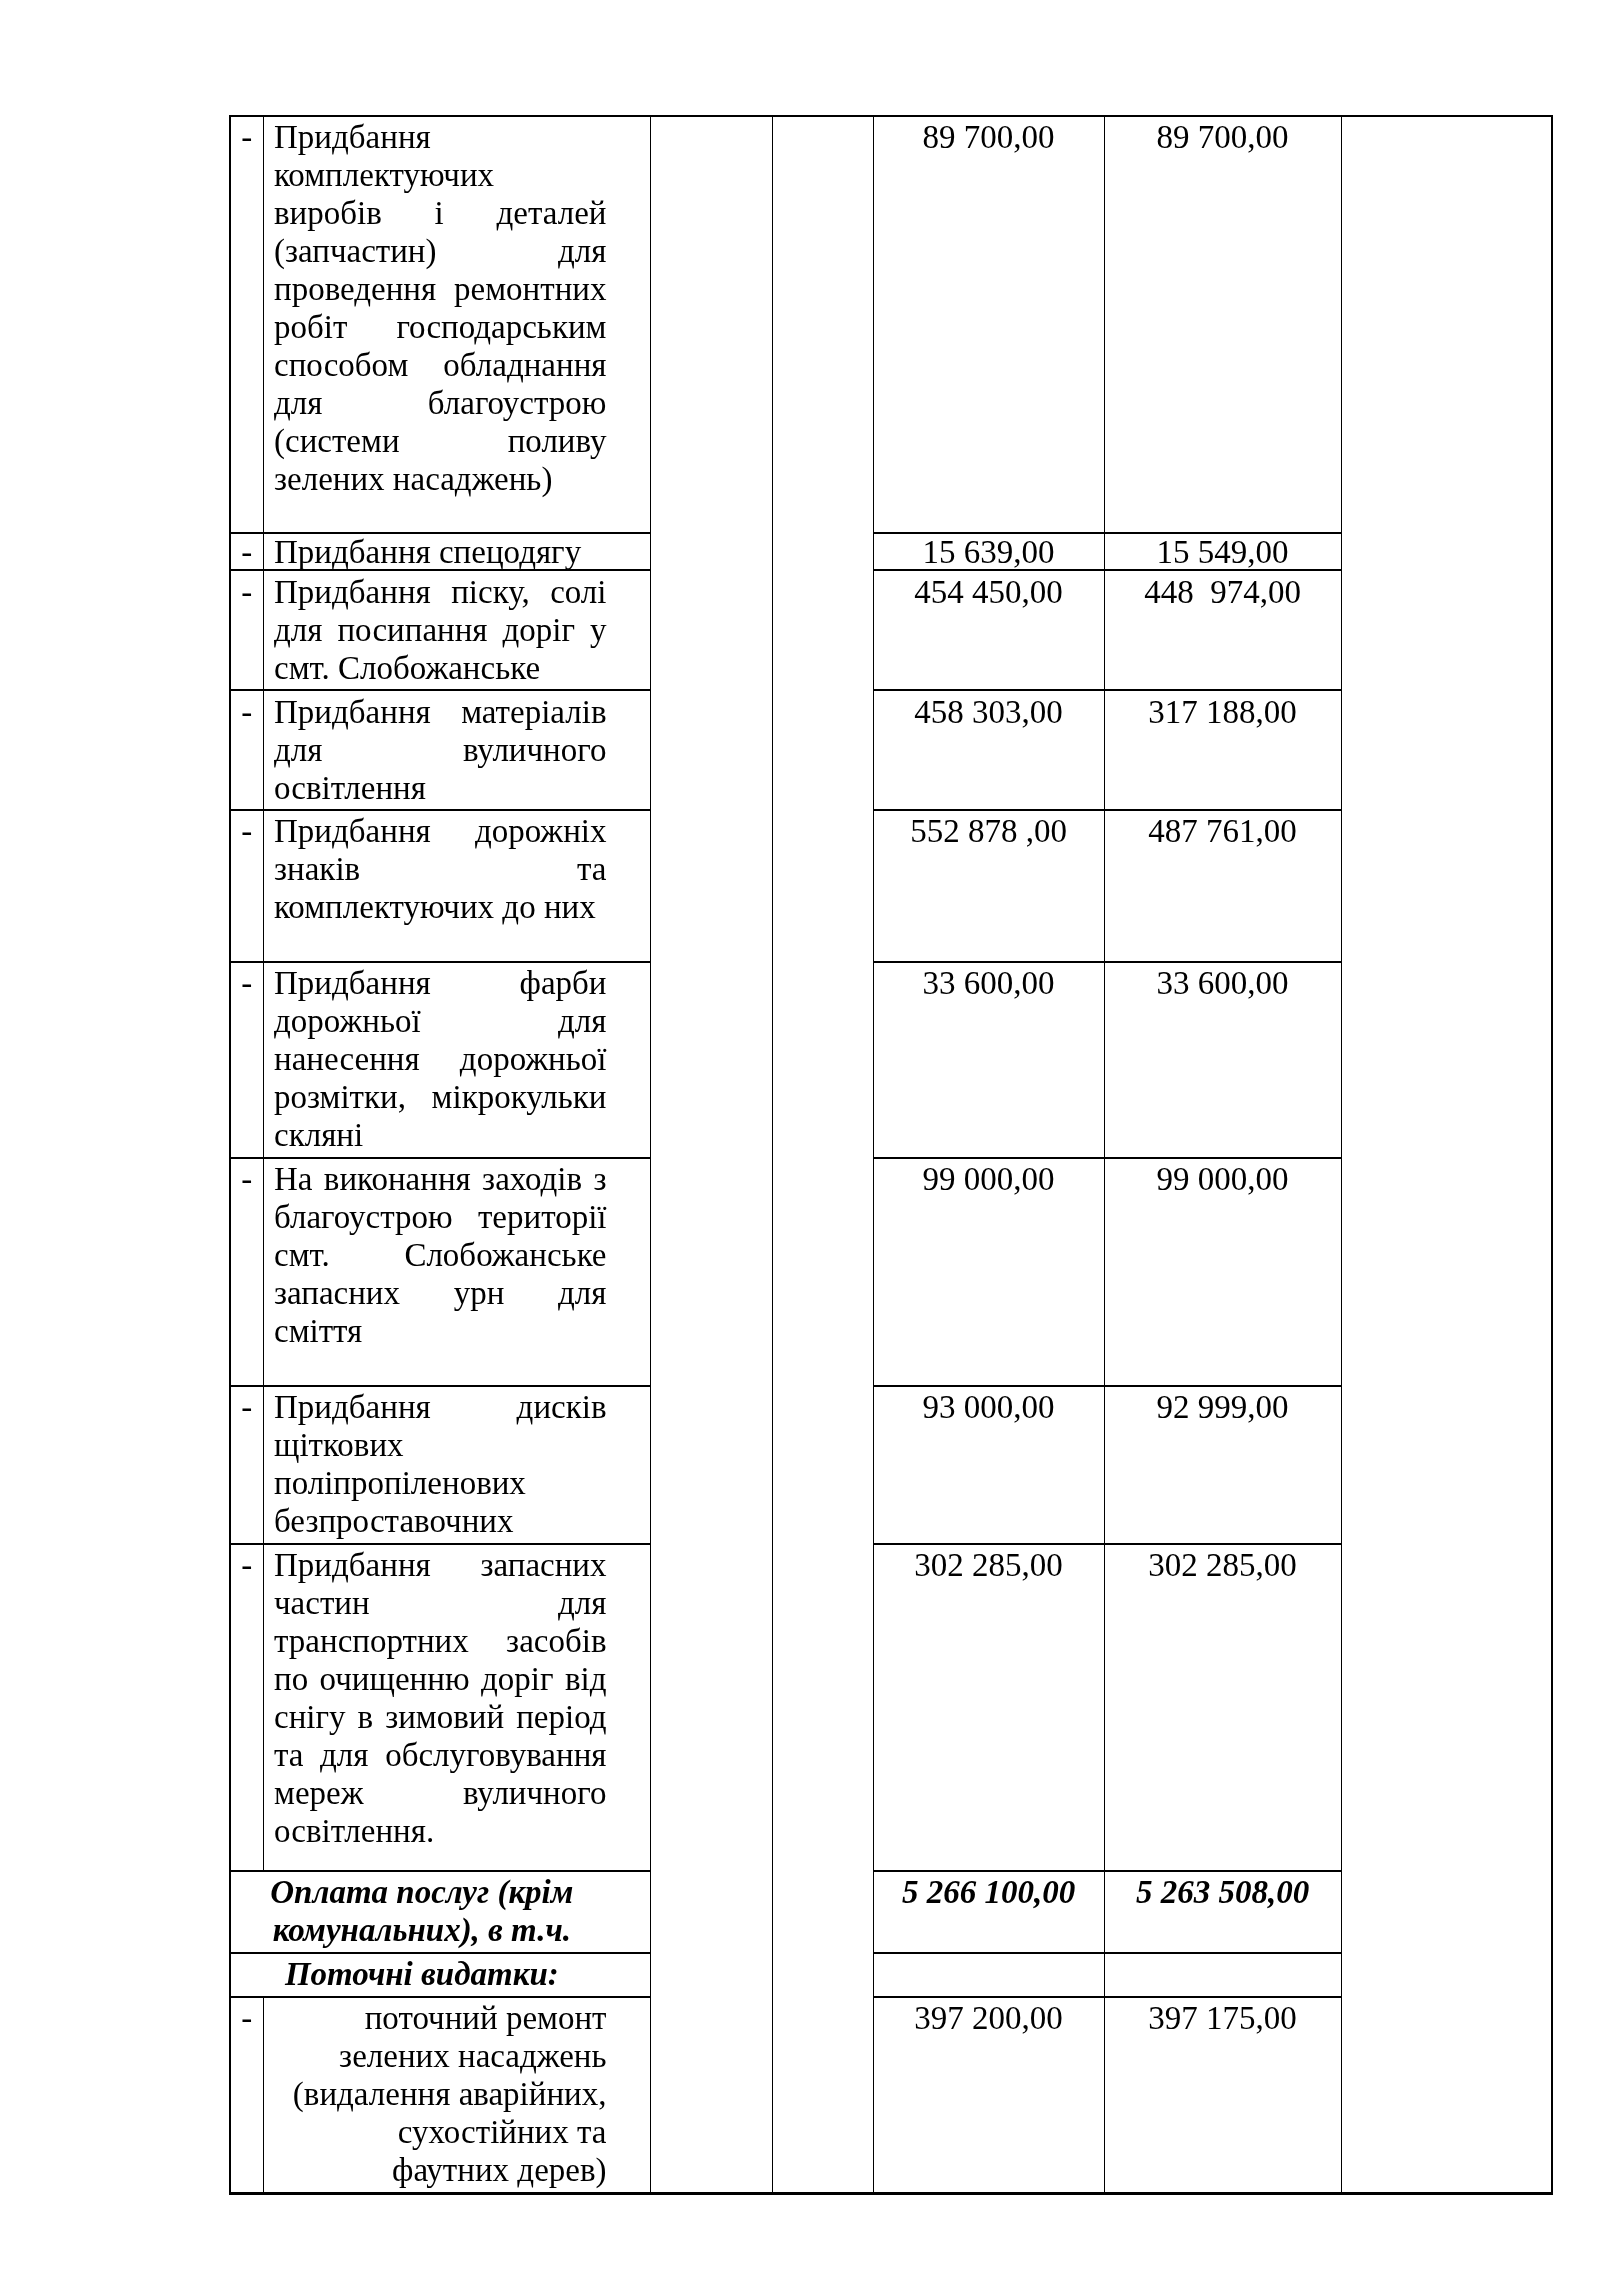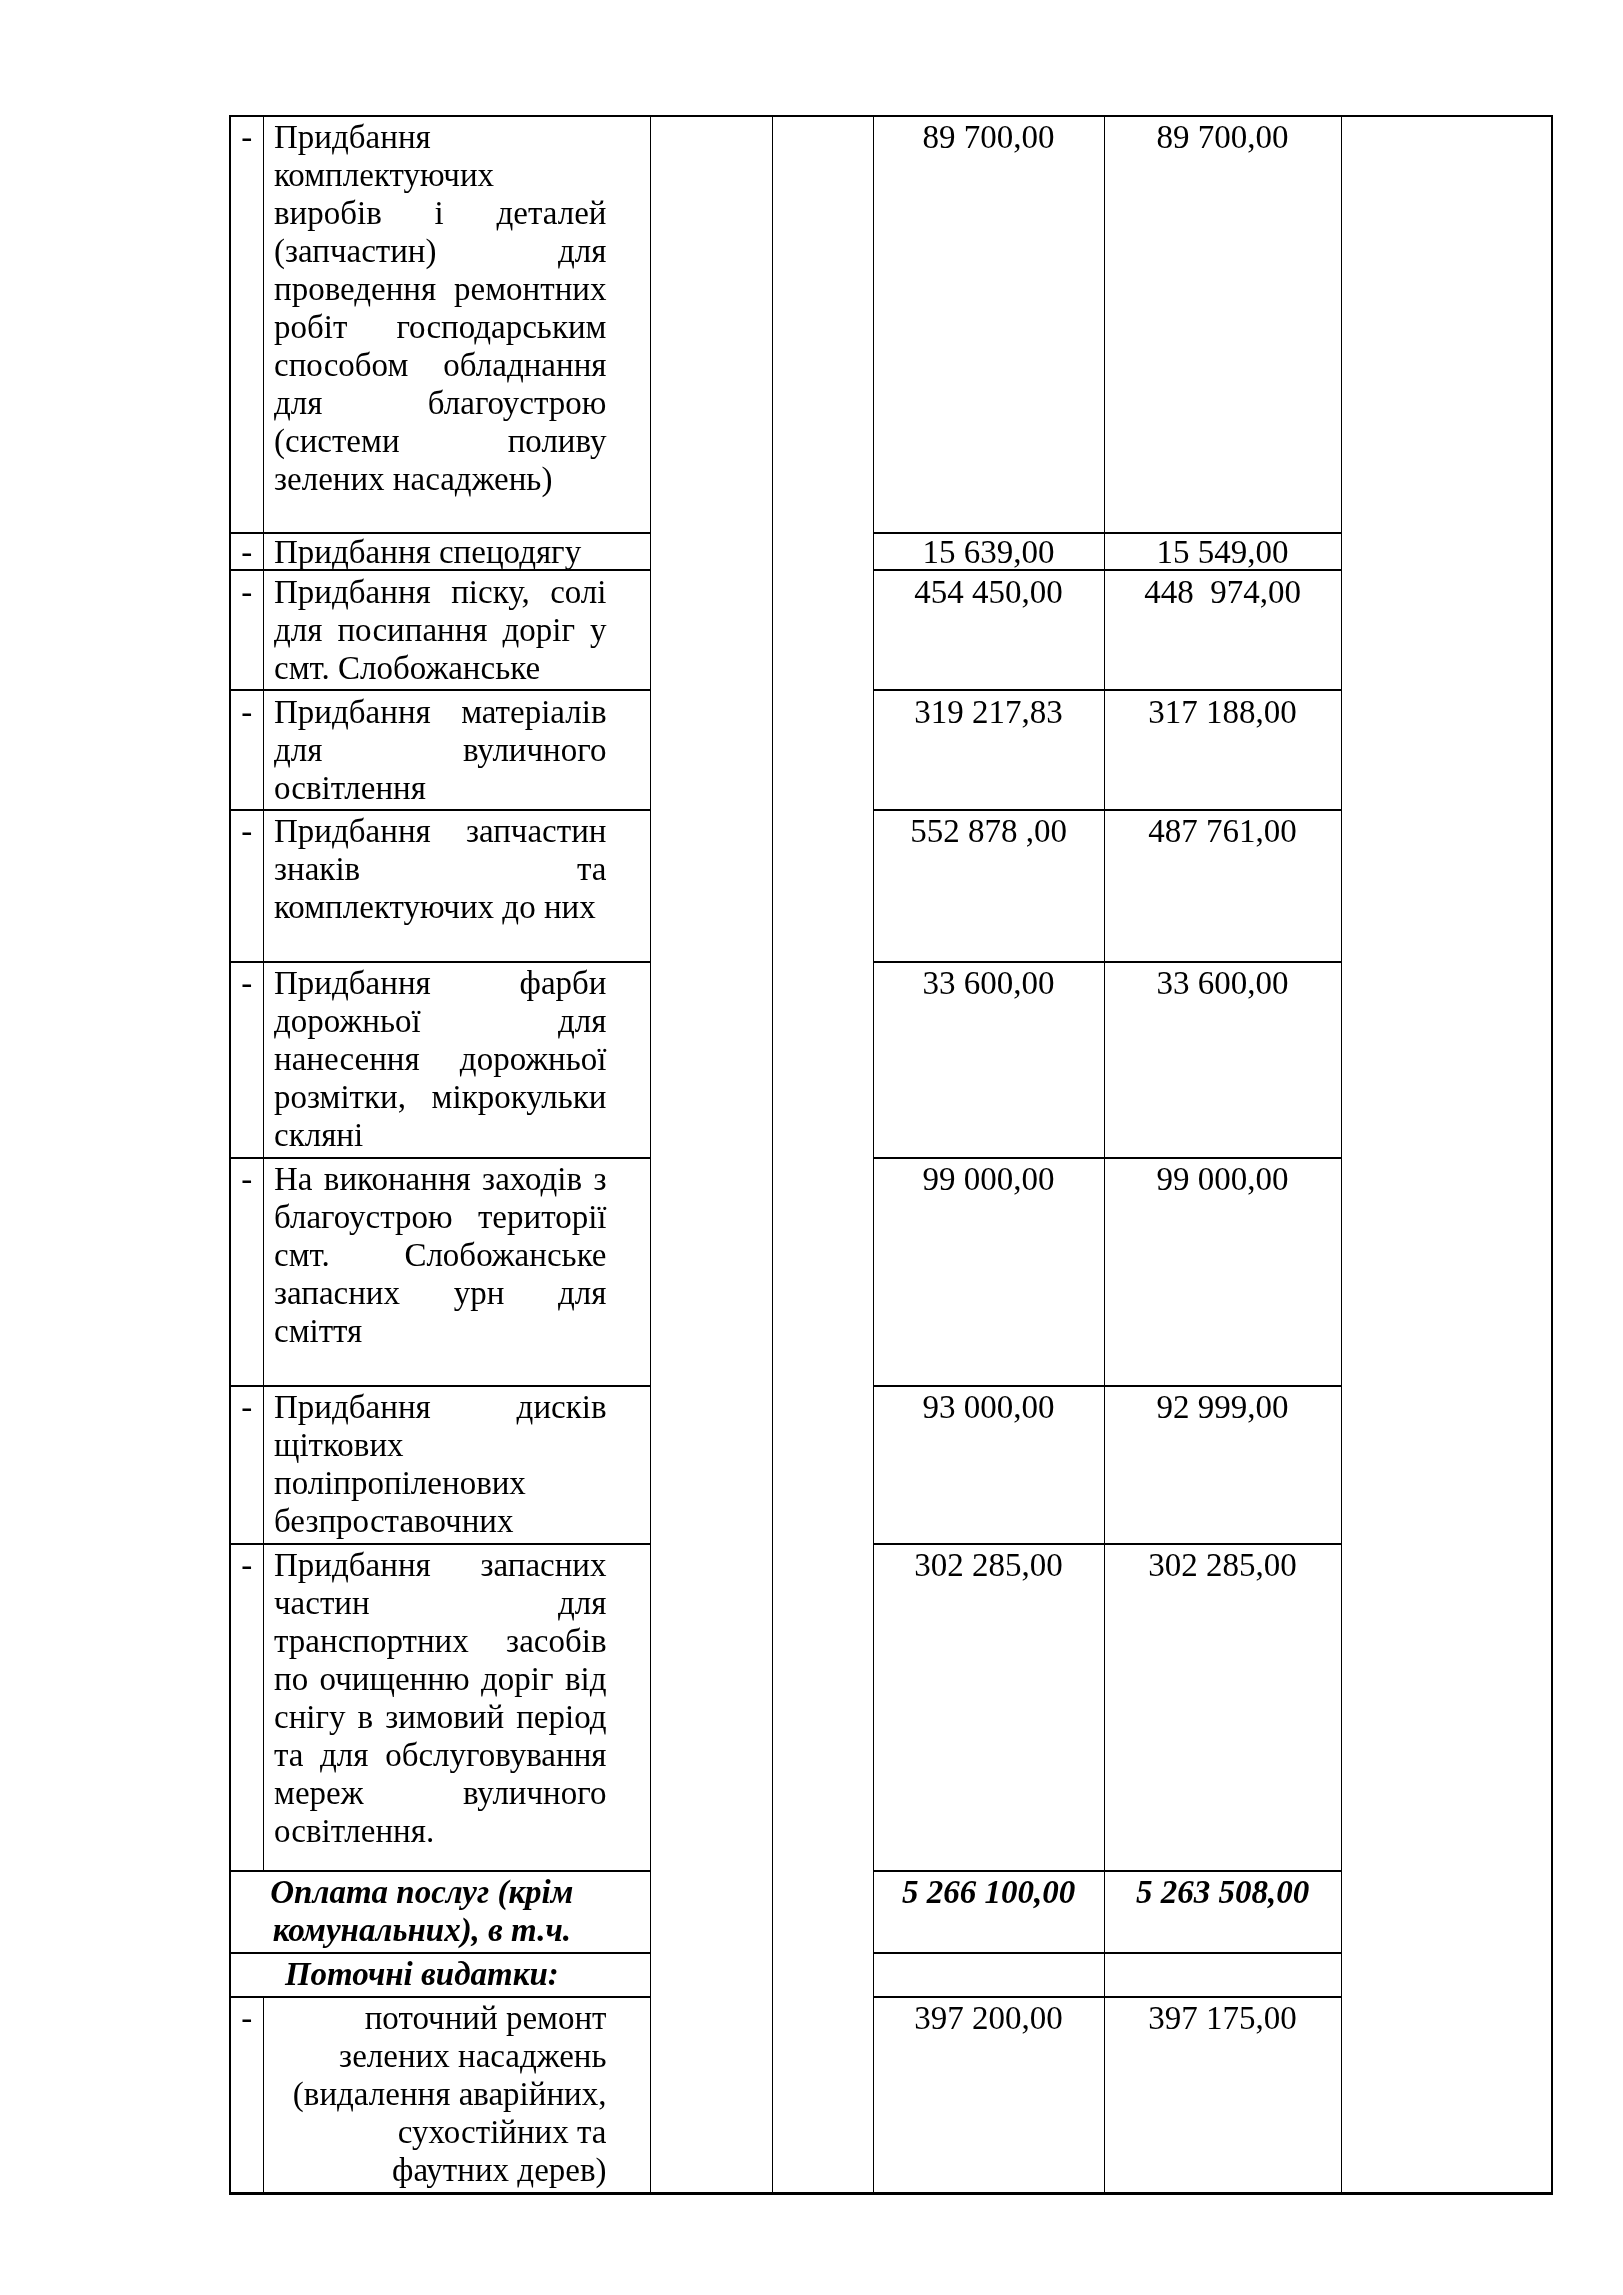--- a/index.html
+++ b/index.html
@@ -112,26 +112,26 @@
         </tr>
         <tr style="height: 118px;">
           <td class="cell dash">-</td>
           <td class="cell desc">Придбання піску, солі для посипання доріг у смт. Слобожанське</td>
           <td class="cell num">454 450,00</td>
           <td class="cell num">448  974,00</td>
         </tr>
         <tr style="height: 113px;">
           <td class="cell dash">-</td>
           <td class="cell desc">Придбання матеріалів для вуличного освітлення</td>
-          <td class="cell num">319 217,83</td>
+          <td class="cell num">458 303,00</td>
           <td class="cell num">317 188,00</td>
         </tr>
         <tr style="height: 152px;">
           <td class="cell dash">-</td>
-          <td class="cell desc">Придбання запчастин знаків та комплектуючих до них</td>
+          <td class="cell desc">Придбання дорожніх знаків та комплектуючих до них</td>
           <td class="cell num">552 878 ,00</td>
           <td class="cell num">487 761,00</td>
         </tr>
         <tr style="height: 189px;">
           <td class="cell dash">-</td>
           <td class="cell desc">Придбання фарби дорожньої для нанесення дорожньої розмітки, мікрокульки скляні</td>
           <td class="cell num">33 600,00</td>
           <td class="cell num">33 600,00</td>
         </tr>
         <tr style="height: 228px;">

